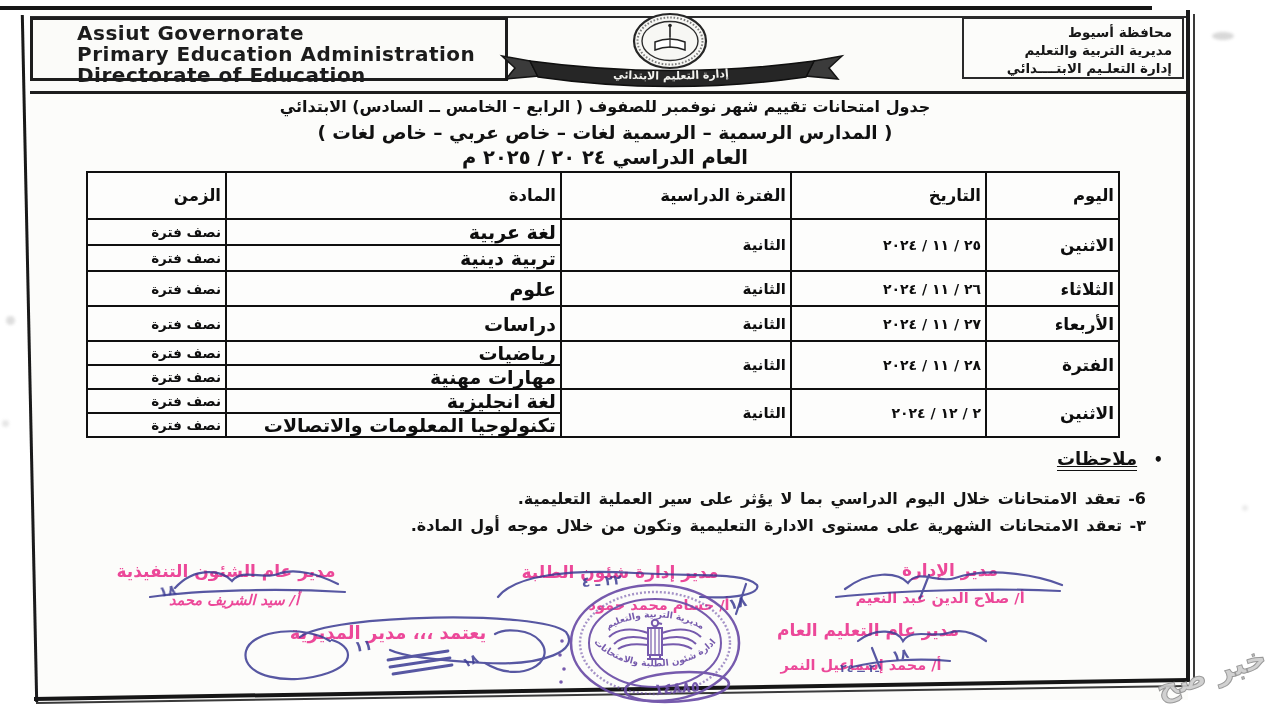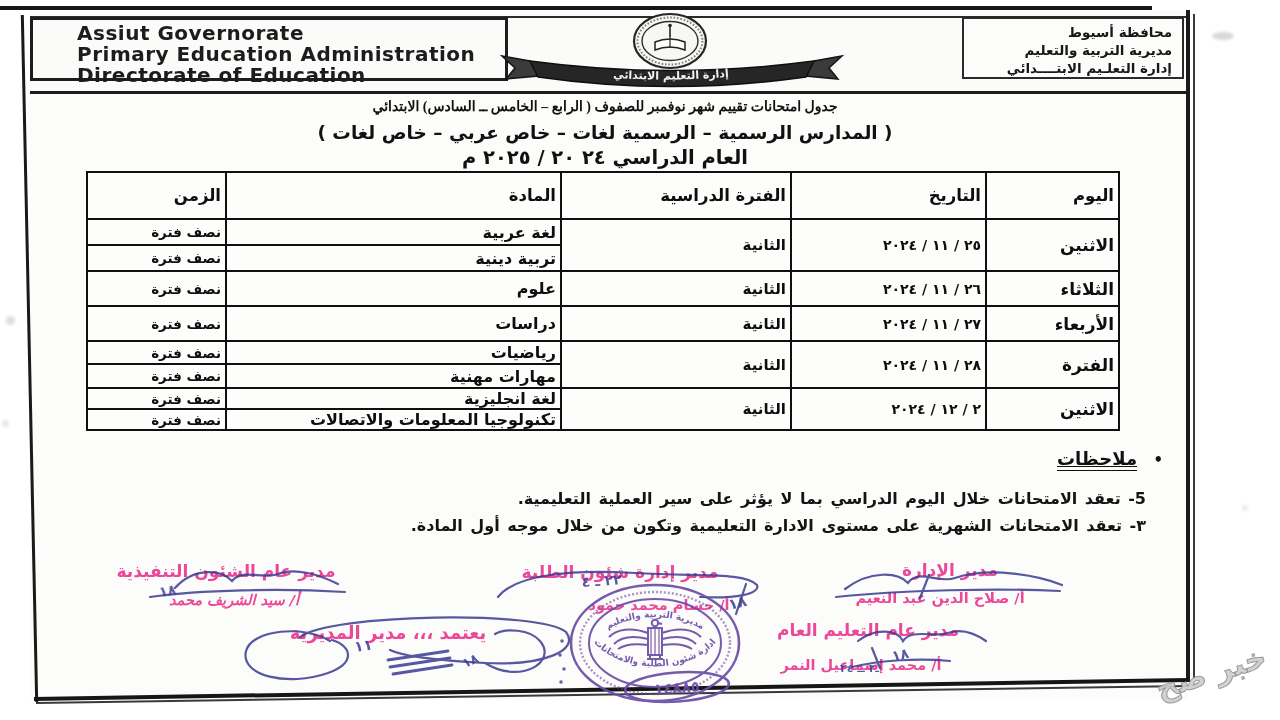--- a/index.html
+++ b/index.html
@@ -14,31 +14,31 @@
   .frame-right2{left:1193px;top:14px;width:2px;height:664px;background:#3a3a3a;}
   .frame-bottom{left:30px;top:678px;width:1160px;height:26px;}
   
   .band{left:30px;top:16px;width:1156px;height:73px;border-top:2px solid #2b2b2b;border-bottom:3px solid #1d1d1d;background:#fbfbf9;}
   .en-box{left:30px;top:17px;width:478px;height:64px;border:3px solid #1d1d1d;background:#fbfbf9;
     padding:3px 0 0 44px;box-sizing:border-box;font-weight:bold;font-size:20px;line-height:21px;color:#1c1c1c;letter-spacing:.5px;}
   .ar-box{left:962px;top:17px;width:222px;height:62px;border:2px solid #2a2a2a;background:#fcfcfa;
     padding:4px 10px 0 4px;box-sizing:border-box;direction:rtl;text-align:right;font-weight:bold;font-size:13.5px;line-height:18px;color:#171717;}
   
   .title{left:40px;top:93px;width:1130px;direction:rtl;text-align:center;color:#111;font-weight:bold;}
-  .title .l1{font-size:14px;line-height:27px;font-family:Liberation Serif, serif;}
+  .title .l1{font-size:16px;line-height:27px;}
   .title .l2{font-size:18.5px;line-height:25px;}
   .title .l3{font-size:19.5px;line-height:25px;}
   
   table.sched{position:absolute;left:86px;top:171px;border-collapse:collapse;table-layout:fixed;direction:rtl;background:#fdfdfc;}
   table.sched th,table.sched td{border:2.6px solid #101010;text-align:right;vertical-align:middle;color:#0e0e0e;font-weight:bold;padding:0 4px;}
   table.sched th{font-size:16.5px;}
   td.c-day{font-size:17px;}
   td.c-date{font-size:14px;letter-spacing:2px;}
   td.c-period{font-size:15px;}
-  td.c-subject{font-size:16px;}
+  td.c-subject{font-size:19px;}
   td.c-time{font-size:13.5px;}
   
   .notes-head{left:1040px;top:448px;width:140px;direction:rtl;text-align:center;font-weight:bold;font-size:18px;color:#111;}
   .notes-head .hd{text-decoration:underline;border-bottom:1.5px solid #111;padding-bottom:1px;}
   .notes-head .blt{font-size:15px;margin-left:10px;}
   .notes-list{left:100px;top:486px;width:1046px;direction:rtl;text-align:right;font-weight:bold;font-size:16px;line-height:26.5px;color:#141414;word-spacing:2px;}
   
   .sig{direction:rtl;text-align:center;font-weight:bold;color:#ec4899;}
   .sig.t{font-size:17px;}
   .sig.n{font-size:14.5px;}
@@ -166,21 +166,21 @@
       <td class="c-time">نصف فترة</td>
     </tr>
   </tbody>
     </table>
 
   <div class="abs notes-head" dir="rtl">
     <span class="blt">•</span>
     <span class="hd">ملاحظات</span>
   </div>
   <div class="abs notes-list">
-    <div>5- تعقد الامتحانات خلال اليوم الدراسي بما لا يؤثر على سير العملية التعليمية.</div>
+    <div>6- تعقد الامتحانات خلال اليوم الدراسي بما لا يؤثر على سير العملية التعليمية.</div>
     <div>٣- تعقد الامتحانات الشهرية على مستوى الادارة التعليمية وتكون من خلال موجه أول المادة.</div>
   </div>
 
   <div class="abs sig t" style="left:860px;top:560px;width:180px;">مدير الإدارة</div>
   <div class="abs sig n" style="left:820px;top:590px;width:240px;">أ/ صلاح الدين عبد النعيم</div>
 
   <div class="abs sig t" style="left:478px;top:562px;width:284px;">مدير  إدارة شئون الطلبة</div>
   <div class="abs sig n" style="left:543px;top:597px;width:232px;">أ/ حسام محمد حمود</div>
 
   <div class="abs sig t" style="left:88px;top:561px;width:276px;">مدير عام الشئون التنفيذية</div>

